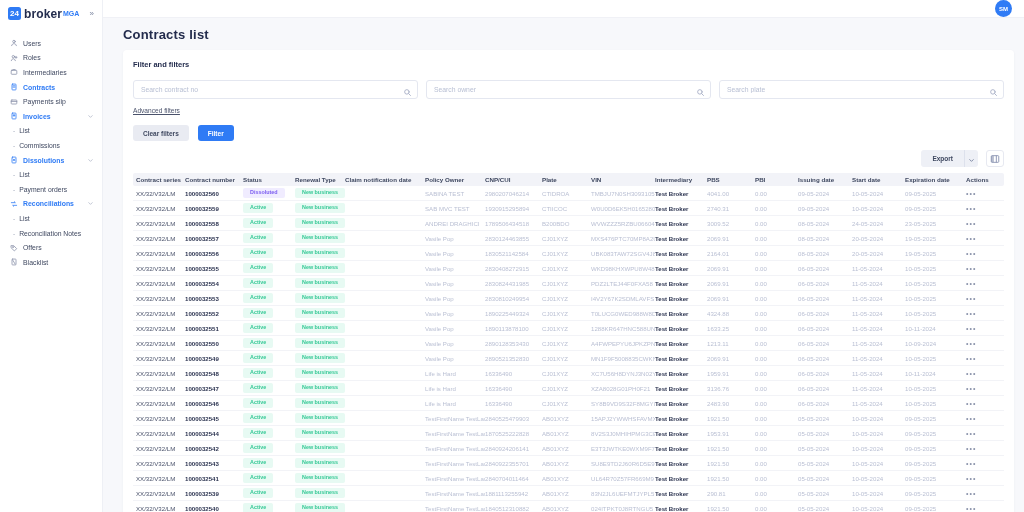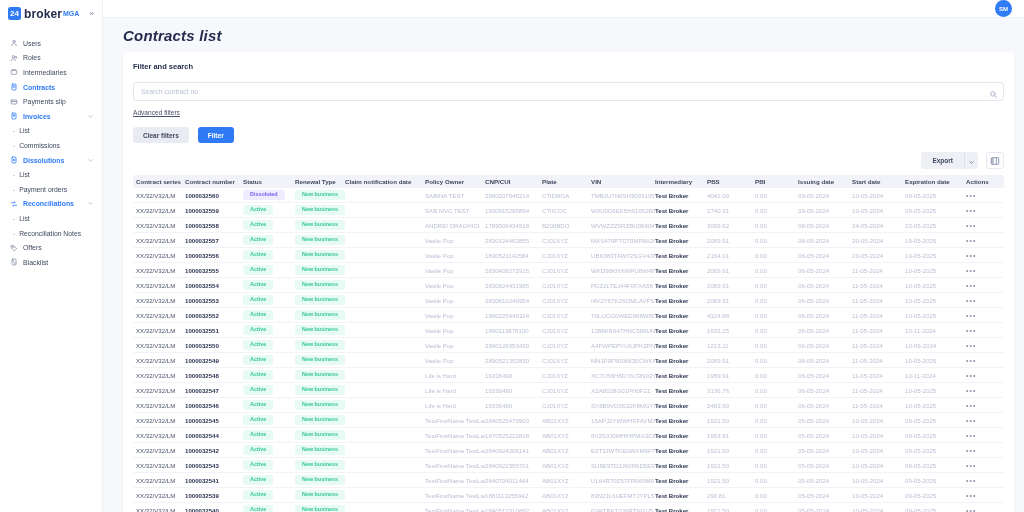--- a/index.html
+++ b/index.html
@@ -32,21 +32,21 @@
   .side-sub .dash { color:#9aa1b5; margin-right:4px; font-size:6.5px; }
 
   
   .topbar { height:27px; background:#fff; display:flex; align-items:center; justify-content:flex-end;
     padding-right:12px; border-bottom:1px solid #f0f1f6; }
   .avatar { width:17px; height:17px; border-radius:50%; background:#2f7bf5; color:#fff;
     font-size:6px; font-weight:bold; display:flex; align-items:center; justify-content:center; cursor:pointer; }
 
   
   .content { flex:1; padding:9px 10px 0 20px; }
-  .page-title { font-size:15px; font-weight:bold; color:#232c4d; letter-spacing:.2px;font-style:italic; }
+  .page-title { font-size:13px; font-weight:bold; color:#232c4d; letter-spacing:.2px; }
   .card { margin-top:8px; background:#fff; border-radius:4px; box-shadow:0 1px 3px rgba(40,50,90,.05);
     padding:10px; height:470px; }
   .filter-heading { font-size:7.5px; font-weight:bold; color:#232c4d; }
   .inputs-row { display:flex; gap:8px; margin-top:9px; }
   .search-wrap { position:relative; flex:1; }
   .search-wrap input { width:100%; height:19px; border:1px solid #e4e7f0; border-radius:3px;
     padding:0 18px 0 7px; font-size:6.8px; color:#3f4860; outline:none; font-family:"Liberation Sans",sans-serif; }
   .search-wrap input::placeholder { color:#b9c0d4; }
   .search-ic { position:absolute; right:6px; top:5px; width:9px; height:9px; color:#a6aec5; }
   .search-ic svg { width:9px; height:9px; }
@@ -239,24 +239,34 @@
 
   <div class="main">
     <header class="topbar">
       <div class="avatar">SM</div>
     </header>
 
     <div class="content">
       <h1 class="page-title">Contracts list</h1>
 
       <div class="card">
-        <div class="filter-heading">Filter and search</div>
+        <div class="filter-heading">Filter and filters</div>
 
         <div class="inputs-row" id="inputs-row">
             <div class="search-wrap"><input type="text" placeholder="Search contract no" style="">
+    <span class="search-ic"><svg viewBox="0 0 12 12" fill="none" stroke="currentColor" stroke-width="1.2" stroke-linecap="round" stroke-linejoin="round">
+                  <circle cx="5.2" cy="5.2" r="3"></circle>
+                  <path d="M7.6 7.6l2.4 2.4"></path>
+                </svg></span></div>
+            <div class="search-wrap"><input type="text" placeholder="Search owner" style="">
+    <span class="search-ic"><svg viewBox="0 0 12 12" fill="none" stroke="currentColor" stroke-width="1.2" stroke-linecap="round" stroke-linejoin="round">
+                  <circle cx="5.2" cy="5.2" r="3"></circle>
+                  <path d="M7.6 7.6l2.4 2.4"></path>
+                </svg></span></div>
+            <div class="search-wrap"><input type="text" placeholder="Search plate" style="">
     <span class="search-ic"><svg viewBox="0 0 12 12" fill="none" stroke="currentColor" stroke-width="1.2" stroke-linecap="round" stroke-linejoin="round">
                   <circle cx="5.2" cy="5.2" r="3"></circle>
                   <path d="M7.6 7.6l2.4 2.4"></path>
                 </svg></span></div>
           </div>
 
         <a class="adv-link">Advanced filters</a>
 
         <div class="btn-row">
           <button class="btn btn-gray">Clear filters</button>

